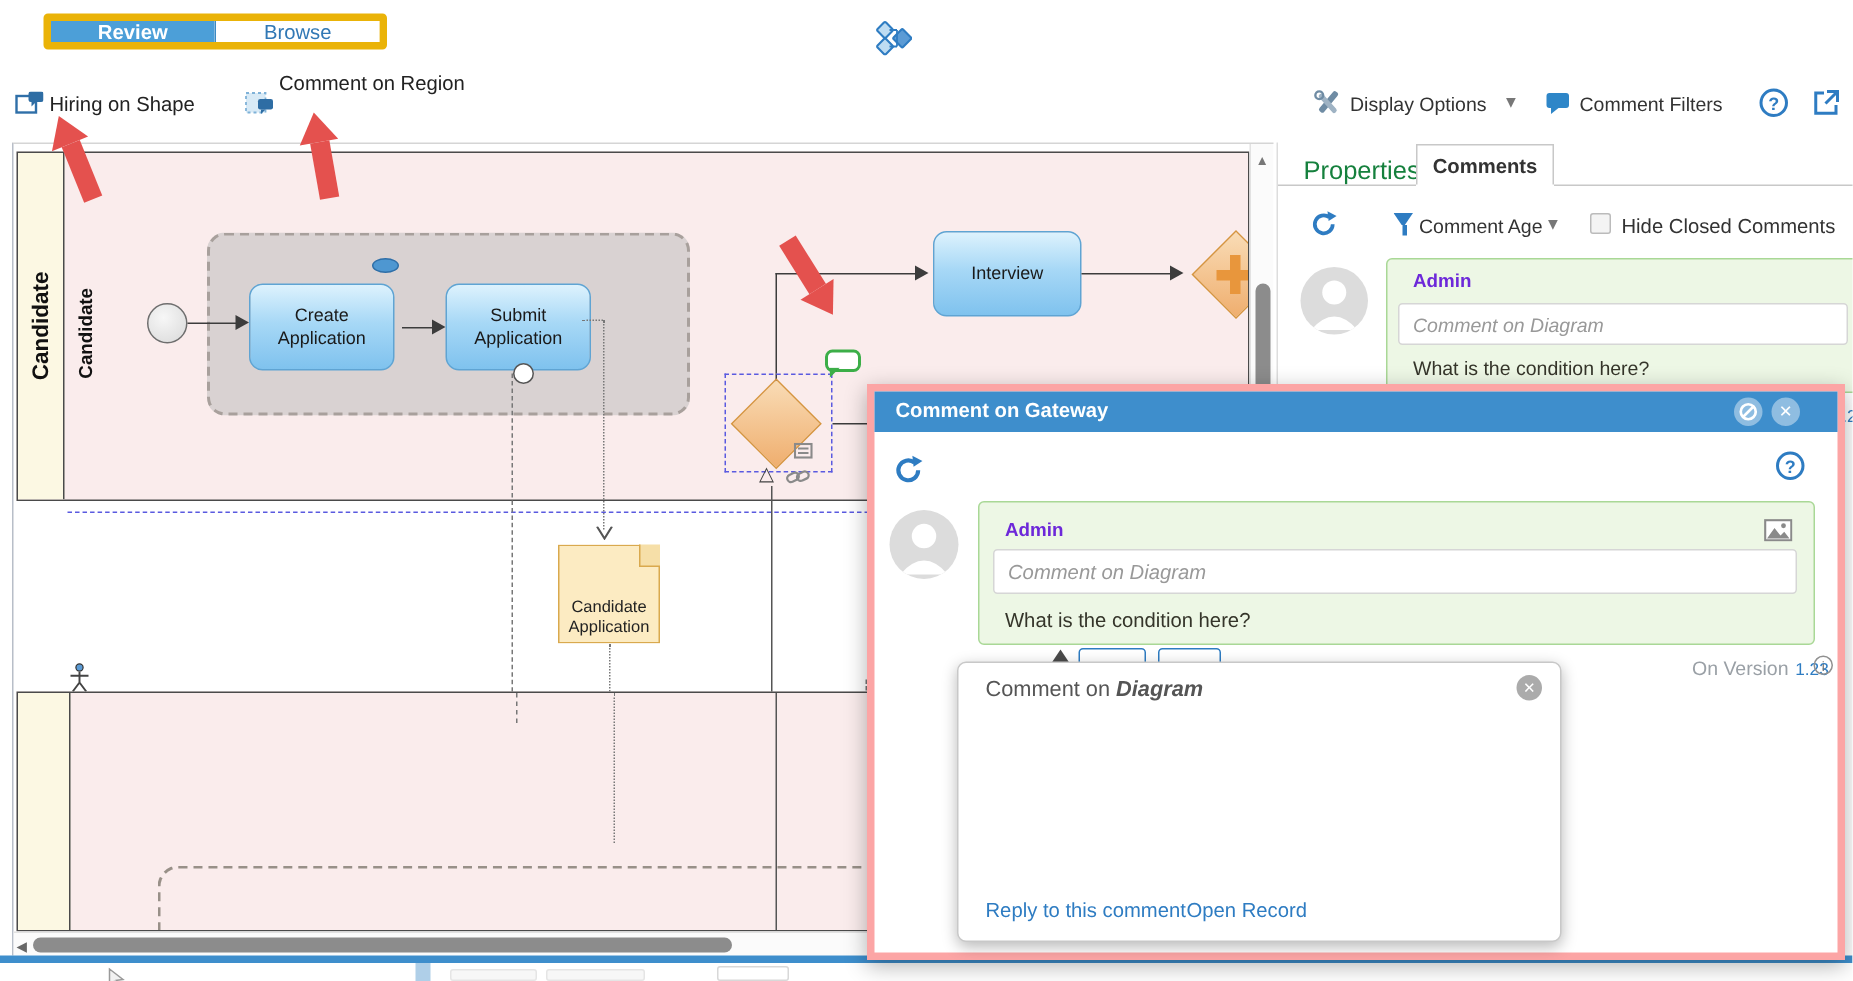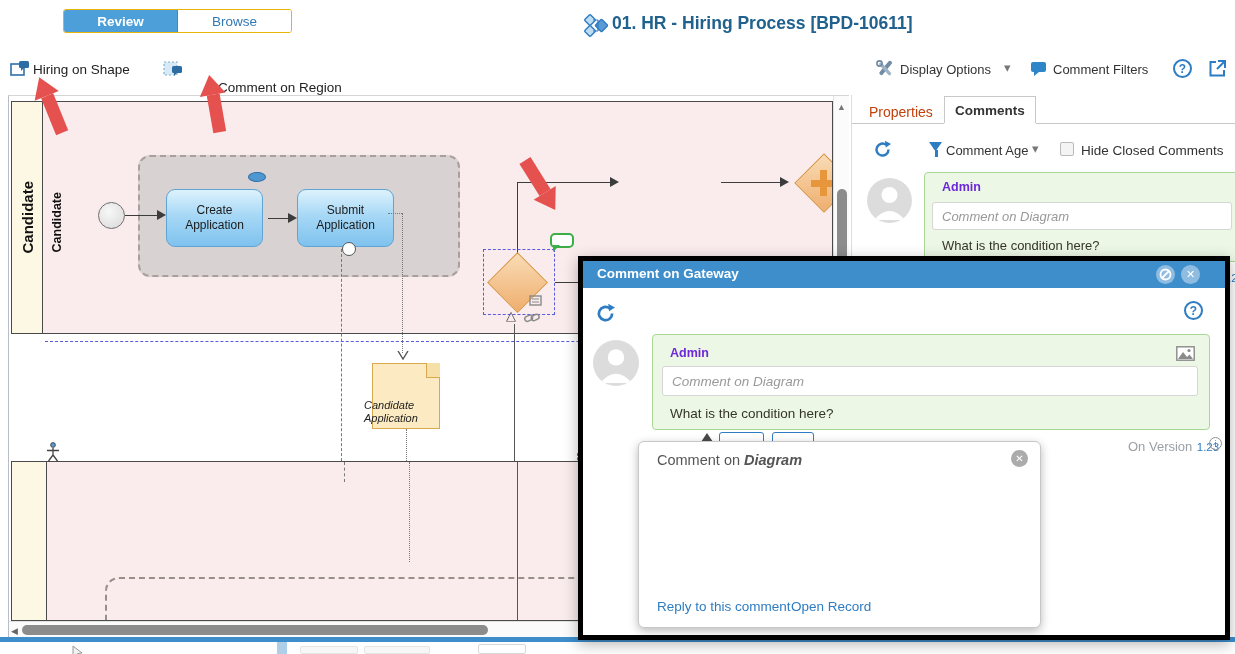--- a/index.html
+++ b/index.html
@@ -3,21 +3,21 @@
 <meta charset="utf-8">
 <style>
   * { margin:0; padding:0; box-sizing:border-box; }
   html,body { width:1235px; height:654px; overflow:hidden; background:#fff;
     font-family:"Liberation Sans", sans-serif; }
   #page { position:relative; width:1235px; height:654px; background:#fff; }
   .abs { position:absolute; }
 
   
   .seg { position:absolute; left:29px; top:9px; width:229px; height:24px; display:flex;
-    border:1px solid #eab308; border-radius:3px; overflow:hidden; font-size:13.5px;margin-left:34px; }
+    border:5px solid #eab308; border-radius:3px; overflow:hidden; font-size:13.5px; }
   .seg .opt { flex:1; display:flex; align-items:center; justify-content:center; cursor:pointer; }
   .seg .active { background:#4C9FD8; color:#fff; font-weight:bold; }
   .seg .inactive { background:#fff; color:#3178B5; border-left:1px solid #3B8AC4; }
 
   .title { position:absolute; left:612px; top:13px; font-size:17.5px; font-weight:bold; color:#20618E; }
 
   .tbtn { position:absolute; font-size:13.5px; color:#222; cursor:pointer; }
   .tbtn-right { color:#333; font-size:13px; }
 
   
@@ -68,39 +68,39 @@
 
   .scroll-track-h { position:absolute; left:0; bottom:0; width:100%; height:16px; background:#FBFBFB; border-top:1px solid #E2E2E2; }
   .scroll-thumb { position:absolute; background:#8C8C8C; border-radius:6px; }
   .scroll-track-v { position:absolute; right:0; top:0; width:16px; height:100%; background:#FBFBFB; border-left:1px solid #E2E2E2; }
 
   
   #rpanel { position:absolute; left:851px; top:95px; width:384px; height:542px; border-left:1px solid #DDD; background:#fff; }
   .tab-line { position:absolute; height:0; border-top:1px solid #C8C8C8; }
   .tab-active { position:absolute; border:1px solid #C8C8C8; border-bottom:none; background:#fff;
     display:flex; align-items:center; justify-content:center; font-weight:bold; color:#333; font-size:13.5px; }
-  .tab-plain { position:absolute; color:#c2410c; font-size:14px; cursor:pointer; }
+  .tab-plain { position:absolute; color:#15803d; font-size:17px; cursor:pointer; }
 
   .avatar { position:absolute; border-radius:50%; background:#DCDCDC; overflow:hidden; }
   .green-box { position:absolute; background:#EDF7E5; border:1px solid #A9D896; border-radius:4px; }
   .cm-author { position:absolute; font-size:12.5px; font-weight:bold; color:#6d28d9; }
   .cm-input { position:absolute; background:#fff; border:1px solid #D6D6D6; border-radius:3px;
     font-family:"Liberation Sans",sans-serif; font-style:italic; font-size:13px; color:#555; padding:0 9px; }
   .cm-input::placeholder { color:#999; font-style:italic; }
   .cm-text { position:absolute; font-size:13px; color:#35352A; }
   .ver-label { font-size:13px; color:#9AA0A6; }
   .ver-num { font-size:11.5px; color:#2E7CC2; }
 
   .funnel { width:13px; height:8px; background:#2E7CC2; clip-path:polygon(0 0,100% 0,58% 100%,42% 100%); }
   .funnel-stem { width:3px; height:7px; background:#2E7CC2; margin-left:6px; }
   .checkbox { position:absolute; width:14px; height:14px; border:1px solid #BBB; border-radius:2px; background:#F4F4F4; }
 
   
   #modal { position:absolute; left:578px; top:256px; width:652px; height:384px; z-index:10;
-    border:5px solid #000000; background:#fff; box-shadow:0 4px 14px rgba(0,0,0,.3); }
+    border:5px solid #fca5a5; background:#fff; box-shadow:0 4px 14px rgba(0,0,0,.3); }
   #modal-header { position:absolute; left:0; top:0; width:100%; height:27px; background:#3E8ECC; }
   #modal-title { position:absolute; left:14px; top:5px; color:#fff; font-weight:bold; font-size:13.5px; }
   .hdr-circle { position:absolute; width:19px; height:19px; border-radius:50%; background:rgba(255,255,255,.42);
     display:flex; align-items:center; justify-content:center; color:#fff; font-size:11px; cursor:pointer; }
 
   .help-circle { position:absolute; width:19px; height:19px; border-radius:50%; border:2px solid #2E7CC2;
     color:#2E7CC2; font-weight:bold; font-size:12px; display:flex; align-items:center; justify-content:center; cursor:pointer; }
 
   .mini-btn { position:absolute; background:#fff; border:1.5px solid #2E7CC2; border-radius:3px; }
 
@@ -134,39 +134,38 @@
   </div>
 
   <span class="abs" style="left:584px; top:13px;">
     <svg width="24" height="24" viewBox="0 0 24 24">
       <rect x="2" y="3" width="8" height="8" rx="1" transform="rotate(45 6 7)" fill="#BEDCF2" stroke="#2E7CC2" stroke-width="1.4"></rect>
       <rect x="2" y="14" width="8" height="8" rx="1" transform="rotate(45 6 18)" fill="#BEDCF2" stroke="#2E7CC2" stroke-width="1.4"></rect>
       <rect x="13" y="8" width="9" height="9" rx="1" transform="rotate(45 17.5 12.5)" fill="#5B9BD5" stroke="#2E7CC2" stroke-width="1.4"></rect>
       <path d="M9 7 H14 M9 18 H14 M14 7 L14 18" stroke="#2E7CC2" stroke-width="1.2" fill="none"></path>
     </svg>
   </span>
-  <div class="title">01. HR - Hiring Process [BPD-10611]</div>
 
   <span class="abs" style="left:10px; top:61px;">
     <svg width="19" height="16" viewBox="0 0 19 16">
       <rect x="1" y="3" width="13" height="11" fill="#fff" stroke="#2F6FA8" stroke-width="1.6"></rect>
       <rect x="9" y="0" width="10" height="7" rx="1.5" fill="#2E6DA4"></rect>
       <path d="M11 7 L11 10 L14 7 Z" fill="#2E6DA4"></path>
     </svg>
   </span>
   <div class="tbtn" style="left:33px; top:62px;">Hiring on Shape</div>
 
   <span class="abs" style="left:163px; top:61px;">
     <svg width="19" height="16" viewBox="0 0 19 16">
       <rect x="1" y="1" width="13" height="13" fill="#D8EAF6" stroke="#7FB2D8" stroke-width="1.2" stroke-dasharray="2,2"></rect>
       <rect x="9" y="5" width="10" height="7" rx="1.5" fill="#2E6DA4"></rect>
       <path d="M11 12 L11 15 L14 12 Z" fill="#2E6DA4"></path>
     </svg>
   </span>
-  <div class="tbtn" style="left:186px; top:80px;margin-left:32px;">Comment on Region</div>
+  <div class="tbtn" style="left:186px; top:48px;">Comment on Region</div>
 
   <span class="abs" style="left:875px; top:59px;">
     <svg width="20" height="20" viewBox="0 0 20 20">
       <rect x="8.5" y="0" width="4" height="17" rx="1.5" transform="rotate(40 10 9)" fill="#6F8CA4"></rect>
       <rect x="8.5" y="2" width="3.4" height="16" rx="1.5" transform="rotate(-42 10 10)" fill="#9FB3C4"></rect>
       <circle cx="4.5" cy="4.5" r="2.6" fill="none" stroke="#6F8CA4" stroke-width="1.6"></circle>
     </svg>
   </span>
   <div class="tbtn tbtn-right" style="left:900px; top:62px;">Display Options</div>
   <div class="abs" style="left:1004px; top:60px; color:#777; font-size:13px;">▾</div>
@@ -231,20 +230,23 @@
 
       <div class="abs" style="left:236px; top:70px; width:18px; height:10px; border-radius:50%;
            background:#4E97D1; border:1px solid #2F6FA8;"></div>
 
       <div class="abs" style="left:330px; top:140px; width:14px; height:14px; border-radius:50%; background:#fff; border:1.6px solid #555;"></div>
 
       <div class="solid-v" style="left:505px; top:80px; height:67px;"></div>
       <div class="solid-h" style="left:505px; top:80px; width:95px;"></div>
       <div class="ah-r" style="left:598px; top:75px;"></div>
 
+      <div class="task" style="left:610px; top:52px; width:99px; height:57px;">
+        <span>Interview</span>
+      </div>
 
       <div class="solid-h" style="left:709px; top:80px; width:65px;"></div>
       <div class="ah-r" style="left:768px; top:75px;"></div>
 
       <div class="diamond" style="left:791px; top:60px; width:42px; height:42px;"></div>
       <div class="gw-plus-h" style="left:799px; top:78px; width:26px; height:7px;"></div>
       <div class="gw-plus-v" style="left:808px; top:68px; width:7px; height:26px;"></div>
 
       <div class="solid-v" style="left:505px; top:147px; height:33px;"></div>
       <div class="diamond" style="left:484px; top:159px; width:43px; height:43px;"></div>
@@ -274,21 +276,21 @@
     <div class="dot-h" style="left:379px; top:117px; width:14px;"></div>
     <div class="dot-v" style="left:393px; top:117px; height:140px;"></div>
     <span class="abs" style="left:388px; top:255px;">
       <svg width="12" height="9" viewBox="0 0 12 9">
           <polyline points="1,0 6,8 11,0" fill="none" stroke="#555" stroke-width="1.4"></polyline>
         </svg>
     </span>
 
     <div class="doc" style="left:363px; top:267px; width:68px; height:66px;"></div>
     <div class="doc-fold" style="left:417px; top:267px; width:14px; height:15px;"></div>
-    <div class="abs" style="left:355px; top:303px; width:84px; text-align:left; font-size:11px; color:#222; line-height:1.2;font-style:italic;">Candidate Application</div>
+    <div class="abs" style="left:355px; top:303px; width:84px; text-align:center; font-size:11px; color:#222; line-height:1.2;">Candidate Application</div>
 
     <div class="dot-v" style="left:397px; top:333px; height:132px;"></div>
 
     <div class="thin-v" style="left:505px; top:228px; height:277px;"></div>
 
     <div class="dash-v" style="left:446px; top:375px; height:14px;"></div>
     <div class="dash-h" style="left:448px; top:373px; width:125px;"></div>
     <div class="dash-v" style="left:568px; top:357px; height:16px;"></div>
 
     <span class="abs" style="left:37px; top:346px;">

